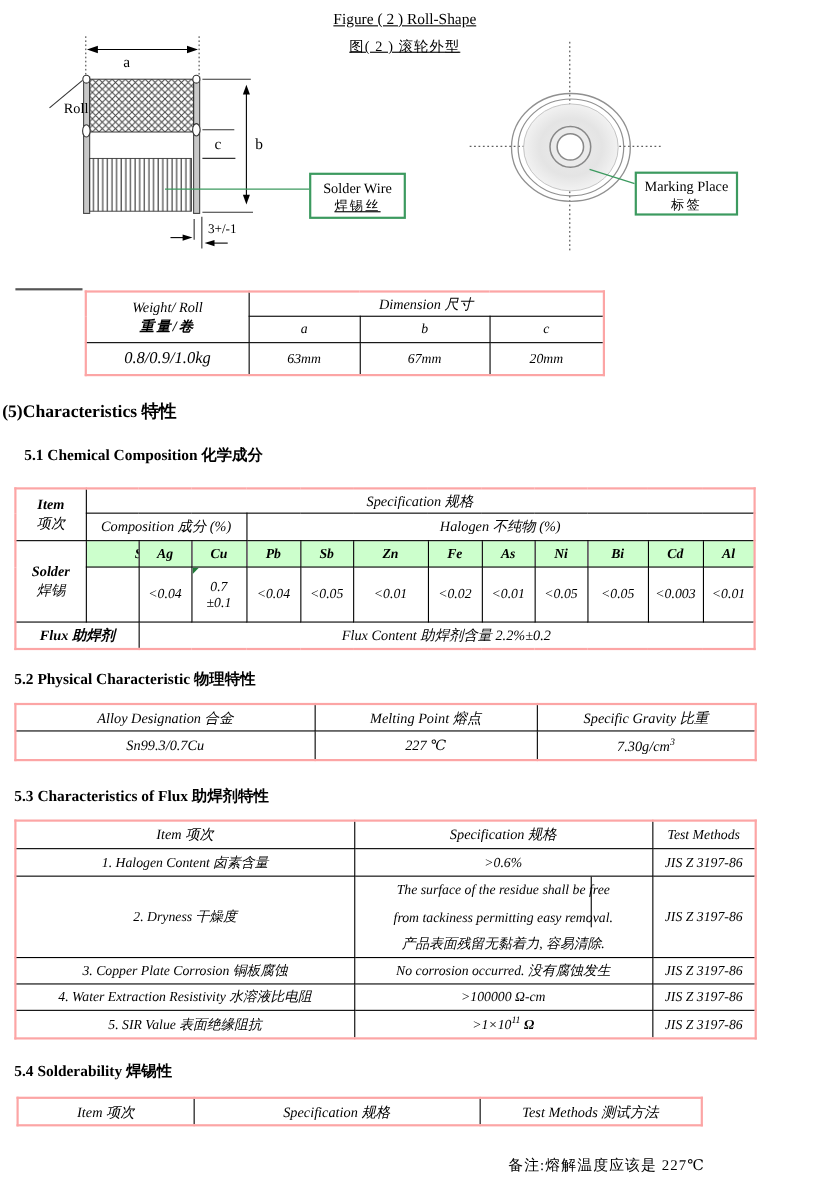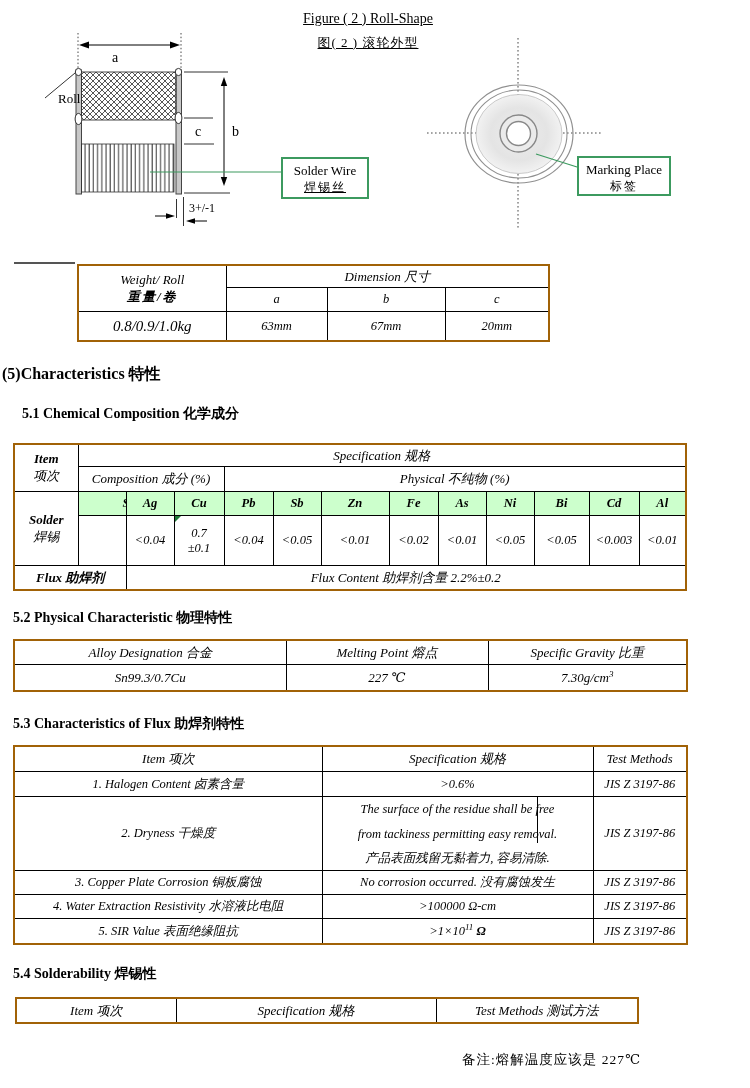--- a/index.html
+++ b/index.html
@@ -8,21 +8,21 @@
   .abs{position:absolute;}
   .ctr{text-align:center;}
   .u{text-decoration:underline;}
   .b{font-weight:bold;}
 
   
   .h-main{font-size:16px;font-weight:bold;}
   .h-sub{font-size:14px;font-weight:bold;}
 
   
-  table.tbl{border-collapse:collapse;table-layout:fixed;border:2px solid #a16207;}
+  table.tbl{border-collapse:collapse;table-layout:fixed;border:2px solid #fca5a5;}
   table.tbl td{border:1px solid #000;padding:0;overflow:hidden;
                font-style:italic;font-size:12.5px;text-align:center;vertical-align:middle;}
   td.lft{text-align:left;padding-left:5px;}
   td.top{vertical-align:top;padding-top:3px;}
 
   .green-box{border:2px solid #3c9a5f;background:#fff;text-align:center;}
   .green-box .l1{font-size:13px;padding-top:4px;}
   .green-box .l2{font-size:12px;letter-spacing:2px;}
 
   .chem-green{background:#ccffcc;font-weight:bold;}
@@ -184,21 +184,21 @@
     <tbody>
         <tr>
       <td rowspan="2" style="height:46px;font-size:13px;">
         <div class="b">Item</div>
         <div>项次</div>
       </td>
       <td colspan="12" style="height:21px;font-size:13px;">Specification  规格</td>
     </tr>
     <tr>
       <td colspan="3" style="height:23px;font-size:13px;">Composition 成分 (%)</td>
-      <td colspan="9" style="font-size:13px;">Physical  不纯物  (%)</td>
+      <td colspan="9" style="font-size:13px;">Halogen  不纯物  (%)</td>
     </tr>
     <tr>
       <td rowspan="2" style="font-size:13px;">
         <div class="b">Solder</div>
         <div>焊锡</div>
       </td>
       <td class="chem-green" style="height:23px;padding-left:44px;">Sn</td>
       <td class="chem-green">Ag</td>
       <td class="chem-green">Cu</td>
       <td class="chem-green">Pb</td>

